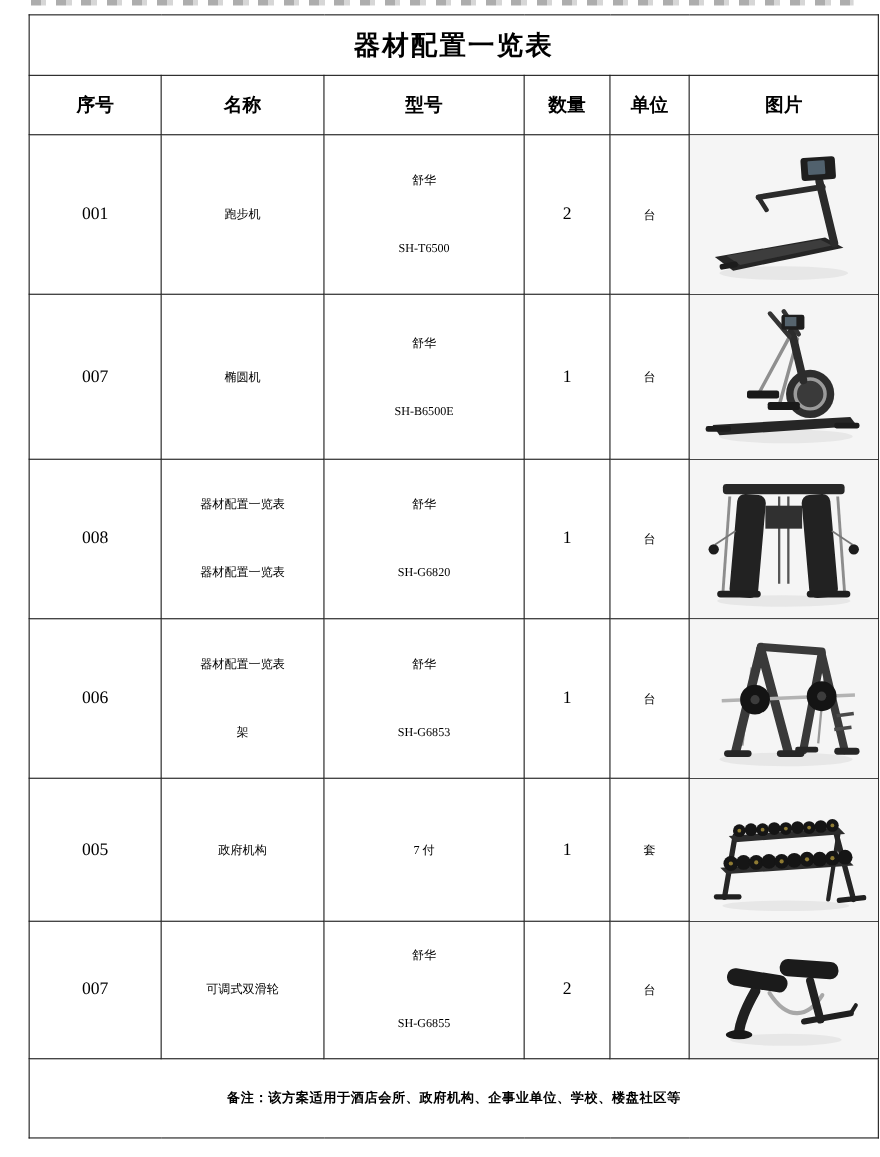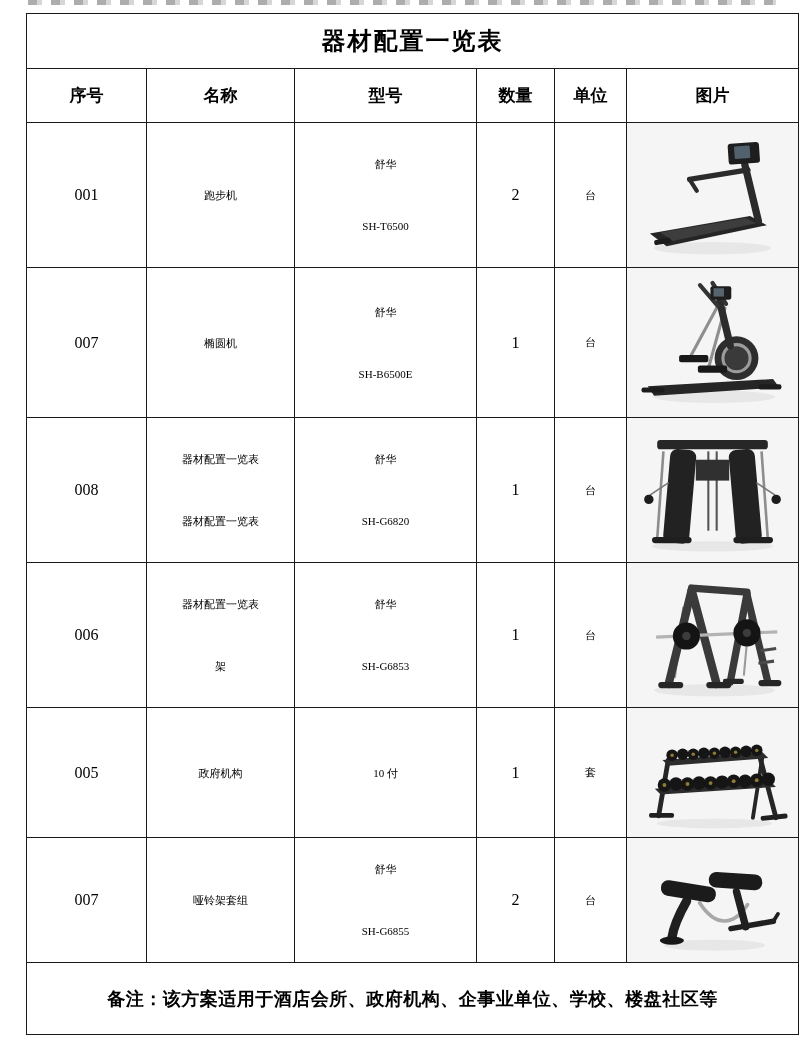--- a/index.html
+++ b/index.html
@@ -10,21 +10,21 @@
   
   .remnant { position:absolute; top:0; left:28px; width:748px; height:5px; opacity:.55;
     background:repeating-linear-gradient(90deg,#6a6a6a 0 9px,#b5b5b5 9px 14px,transparent 14px 23px); }
 
   table.equip { position:absolute; left:26px; top:13px; width:772px;
     border-collapse:collapse; table-layout:fixed; }
   td { border:1.5px solid var(--border,#1a1a1a); text-align:center; vertical-align:middle;
     font-size:11px; overflow:hidden; }
   tr.title-row td { height:55px; font-size:24px; font-weight:bold; letter-spacing:2px; }
   tr.header-row td { height:54px; font-size:17px; font-weight:bold;margin-top:36px; }
-  tr.footer-row td { height:72px; font-size:18px; font-weight:bold; letter-spacing:.5px; }
+  tr.footer-row td { height:72px; font-size:12px; font-weight:bold; letter-spacing:.5px; }
 
   .lines { display:flex; flex-direction:column; align-items:center; justify-content:center; gap:42px; }
   .lines div { line-height:20px; }
   .num { font-size:16px; }
   .img-cell { position:relative; background:var(--imgbg,#f5f5f5); padding:0; }
   .img-cell svg { position:absolute; left:2px; top:2px; width:calc(100% - 4px); height:calc(100% - 4px); display:block; }
 </style>
 </head>
 <body>
 
@@ -198,21 +198,21 @@
         </tr>
         <tr style="height: 130px;">
           <td class="num">005</td>
           <td>
             <div class="lines">
               <div>政府机构</div>
             </div>
           </td>
           <td>
             <div class="lines">
-              <div>10 付</div>
+              <div>7 付</div>
             </div>
           </td>
           <td class="num">1</td>
           <td>套</td>
           <td class="img-cell">
   <svg viewBox="0 0 160 130" preserveAspectRatio="xMidYMid meet">
     <ellipse cx="82" cy="118" rx="60" ry="5" fill="#e7e7e7"></ellipse>
     <path d="M34,52 L24,110" stroke="#262626" stroke-width="5" stroke-linecap="round"></path>
     <path d="M128,44 L146,112" stroke="#262626" stroke-width="5" stroke-linecap="round"></path>
     <path d="M132,48 L122,112" stroke="#262626" stroke-width="4" stroke-linecap="round"></path>
@@ -253,21 +253,21 @@
       <circle cx="102" cy="74" r="2"></circle>
                 <circle cx="126" cy="73" r="2"></circle>
     </g>
   </svg>
 </td>
         </tr>
         <tr style="height: 125px;">
           <td class="num">007</td>
           <td>
             <div class="lines">
-              <div>哑铃架套组</div>
+              <div>可调式双滑轮</div>
             </div>
           </td>
           <td>
             <div class="lines">
               <div>舒华</div>
               <div>SH-G6855</div>
             </div>
           </td>
           <td class="num">2</td>
           <td>台</td>

